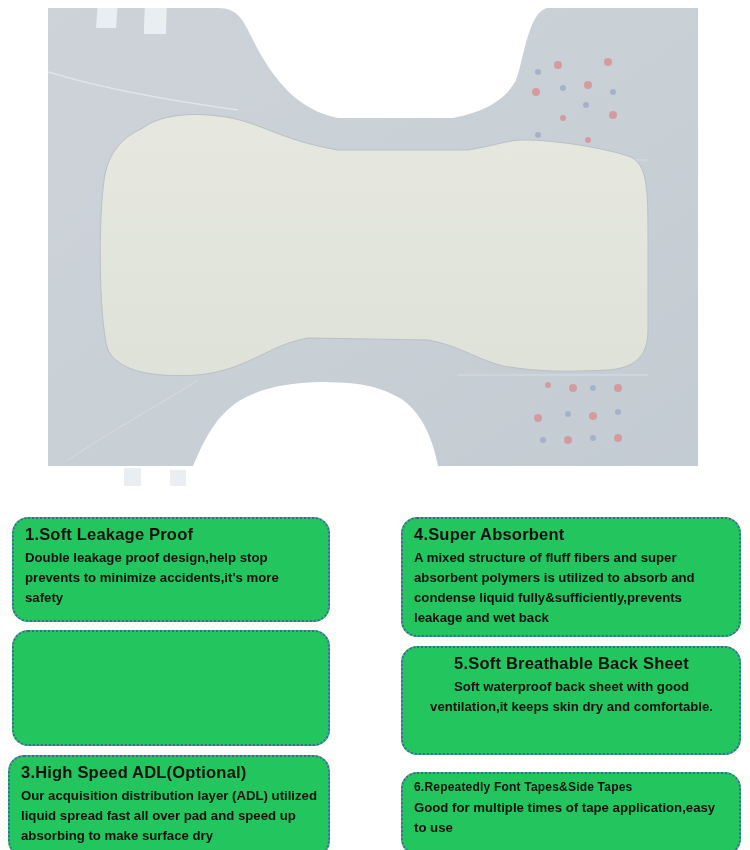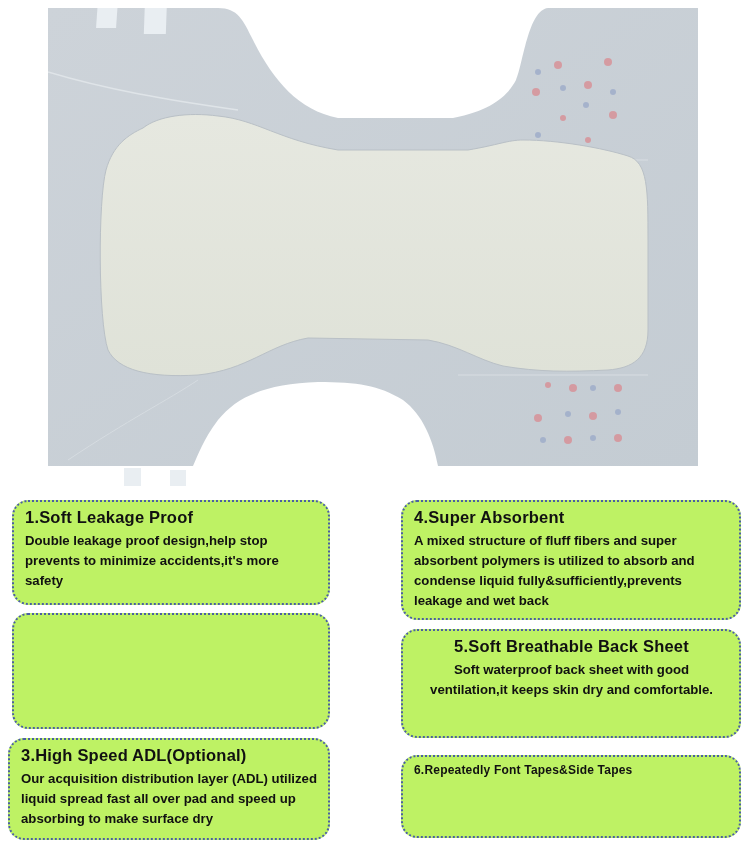--- a/index.html
+++ b/index.html
@@ -5,21 +5,22 @@
   html, body { margin: 0; padding: 0; background: #ffffff; }
   body { width: 750px; height: 850px; position: relative; overflow: hidden; font-family: "Liberation Sans", sans-serif; }
   .photo { position: absolute; left: 48px; top: 0; width: 650px; height: 486px; }
   .photo svg { display: block; }
   .box {
     position: absolute;
     border: 2px dotted #4a5fa3;
     border-radius: 16px;
     box-sizing: border-box;
     padding: 6px 10px 6px 11px;
-    background: #bef264;
+    background: #22c55e;
+    margin-top: 17px;
   }
   .box h3 {
     margin: 0 0 4px 0;
     font-family: "Liberation Sans", sans-serif;
     font-weight: bold;
     font-size: 16.5px;
     color: #111;
     letter-spacing: 0.2px;
   }
   .box p {
@@ -113,13 +114,14 @@
   <p>A mixed structure of fluff fibers and super absorbent polymers is utilized to absorb and condense liquid fully&amp;sufficiently,prevents leakage and wet back</p>
 </div>
 
 <div class="box" style="left:401px; top:629px; width:340px; height:109px;text-align:center;">
   <h3>5.Soft Breathable Back Sheet</h3>
   <p>Soft waterproof back sheet with good ventilation,it keeps skin dry and comfortable.</p>
 </div>
 
 <div class="box small" style="left:401px; top:755px; width:340px; height:83px;">
   <h3>6.Repeatedly Font Tapes&amp;Side Tapes</h3>
+  <p>Good for multiple times of tape application,easy to use</p>
 </div>
 
 </body></html>

